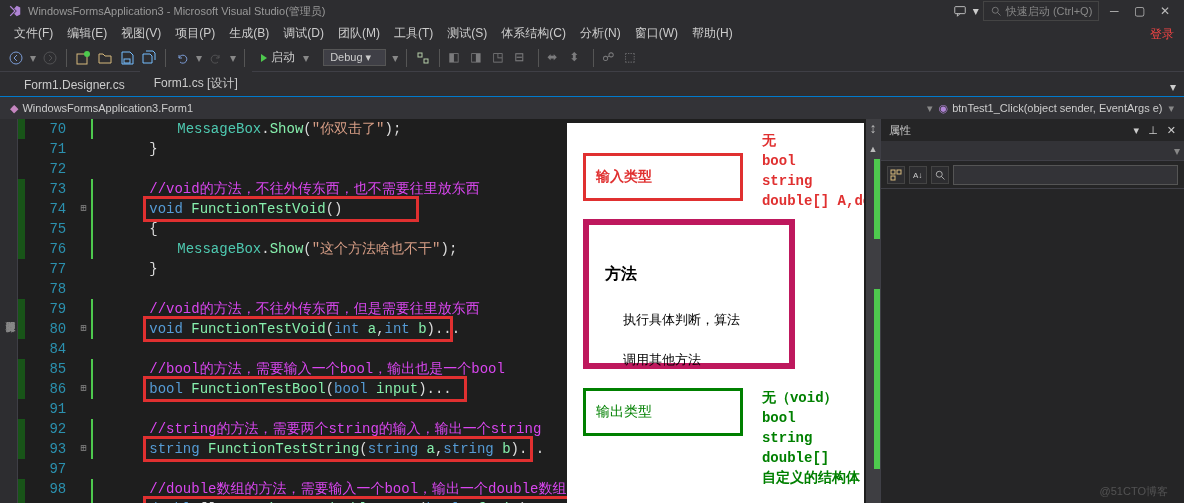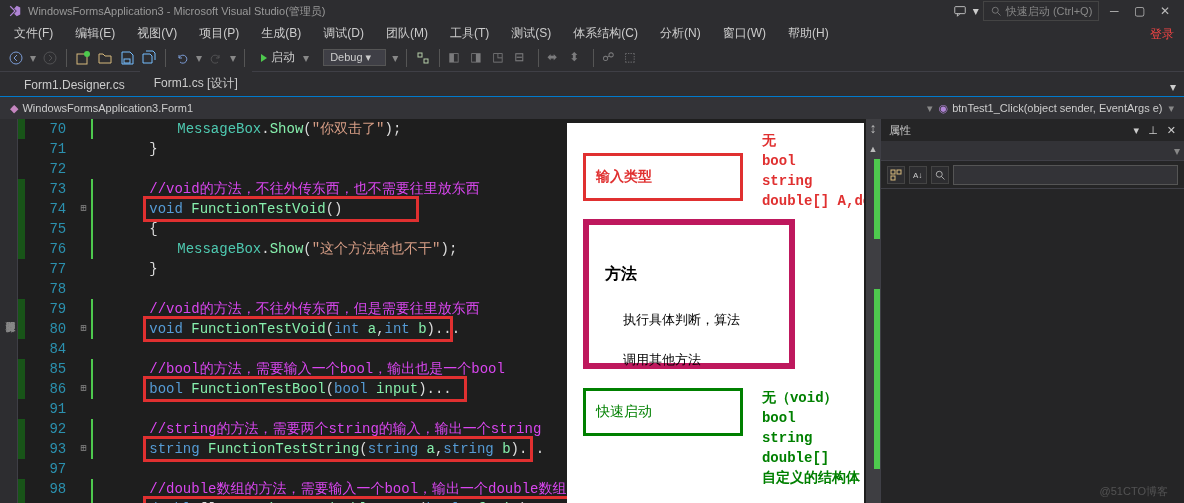--- a/index.html
+++ b/index.html
@@ -4,21 +4,21 @@
 <style>
 * { margin: 0; padding: 0; box-sizing: border-box; }
 body { width: 1184px; height: 503px; background: #2d2d30; font-family: "Segoe UI", "Microsoft YaHei", sans-serif; font-size: 12px; color: #f1f1f1; overflow: hidden; position: relative; }
 .titlebar { height: 22px; background: #2d2d30; display: flex; align-items: center; padding: 0 8px; }
 .titlebar .vs-logo { width: 14px; height: 14px; margin-right: 6px; }
 .titlebar .title { font-size: 11px; color: #999; flex: 1; }
 .titlebar .right { display: flex; align-items: center; gap: 4px; }
 .quick-launch-box { display: flex; align-items: center; border: 1px solid #444; height: 20px; padding: 0 6px; gap: 4px; }
 .quick-launch-box span:last-child { color: #888; font-size: 11px; }
 .win-btns span { display: inline-block; width: 22px; text-align: center; color: #bbb; cursor: pointer; }
-.menubar { height: 22px; display: flex; align-items: center; padding: 0 8px; gap: 10px; font-size: 12px; color: #ccc; }
+.menubar { height: 22px; display: flex; align-items: center; padding: 0 8px; gap: 2px; font-size: 12px; color: #ccc; }
 .menubar .item { padding: 2px 6px; cursor: pointer; }
 .toolbar { height: 28px; display: flex; align-items: center; padding: 0 8px; gap: 6px; border-bottom: 1px solid #3f3f46; }
 .tb-ico { width: 16px; height: 16px; display: inline-block; }
 .tb-sep { width: 1px; height: 18px; background: #555; margin: 0 2px; }
 .start-btn { display: flex; align-items: center; gap: 4px; color: #ccc; padding: 2px 8px; cursor: pointer; }
 .start-btn .tri { width:0;height:0;border-left:6px solid #4ec94e;border-top:4px solid transparent;border-bottom:4px solid transparent;}
 .config-sel { background: #3f3f46; color: #ccc; border: 1px solid #555; padding: 1px 14px 1px 6px; font-size: 11px; position: relative; }
 .login-txt { position: absolute; right: 10px; top: 26px; color: #ef4444; font-size: 12px; }
 .tabs { height: 25px; display: flex; align-items: flex-end; padding-left: 10px; gap: 1px; background: #2d2d30; border-bottom: 1px solid #007acc; }
 .tab { padding: 4px 14px; background: #2d2d30; color: #ccc; font-size: 12px; cursor: pointer; position: relative; display: flex; align-items: center; gap: 6px; }
@@ -328,21 +328,21 @@
       <div class="d-box red-box" style="left:16px;top:30px;width:160px;height:48px;display:flex;align-items:center"><span>输入类型</span></div>
       <div class="d-txt" style="left:195px;top:8px;color:#e03030;font-weight:bold">无
 bool
 string
 double[] A,double[]B</div>
       <div class="d-box black-box" style="left:16px;top:96px;width:212px;height:150px">
         <div style="font-weight:bold;font-size:16px;margin:14px 0 6px 6px">方法</div>
         <div style="margin-left:24px;font-size:13px">执行具体判断，算法</div>
         <div style="margin-left:24px;font-size:13px">调用其他方法</div>
       </div>
-      <div class="d-box green-box" style="left:16px;top:265px;width:160px;height:48px;display:flex;align-items:center"><span>快速启动</span></div>
+      <div class="d-box green-box" style="left:16px;top:265px;width:160px;height:48px;display:flex;align-items:center"><span>输出类型</span></div>
       <div class="d-txt" style="left:195px;top:265px;color:#008000;font-weight:bold">无（void）
 bool
 string
 double[]
 自定义的结构体</div>
     </div>
     <div class="editor-right-scroll">
       <div style="color:#bbb;text-align:center;cursor:pointer">↕</div>
       <div style="color:#bbb;text-align:center;cursor:pointer">▴</div>
       <div class="ers-mark-g" style="top:40px;height:80px"></div>

